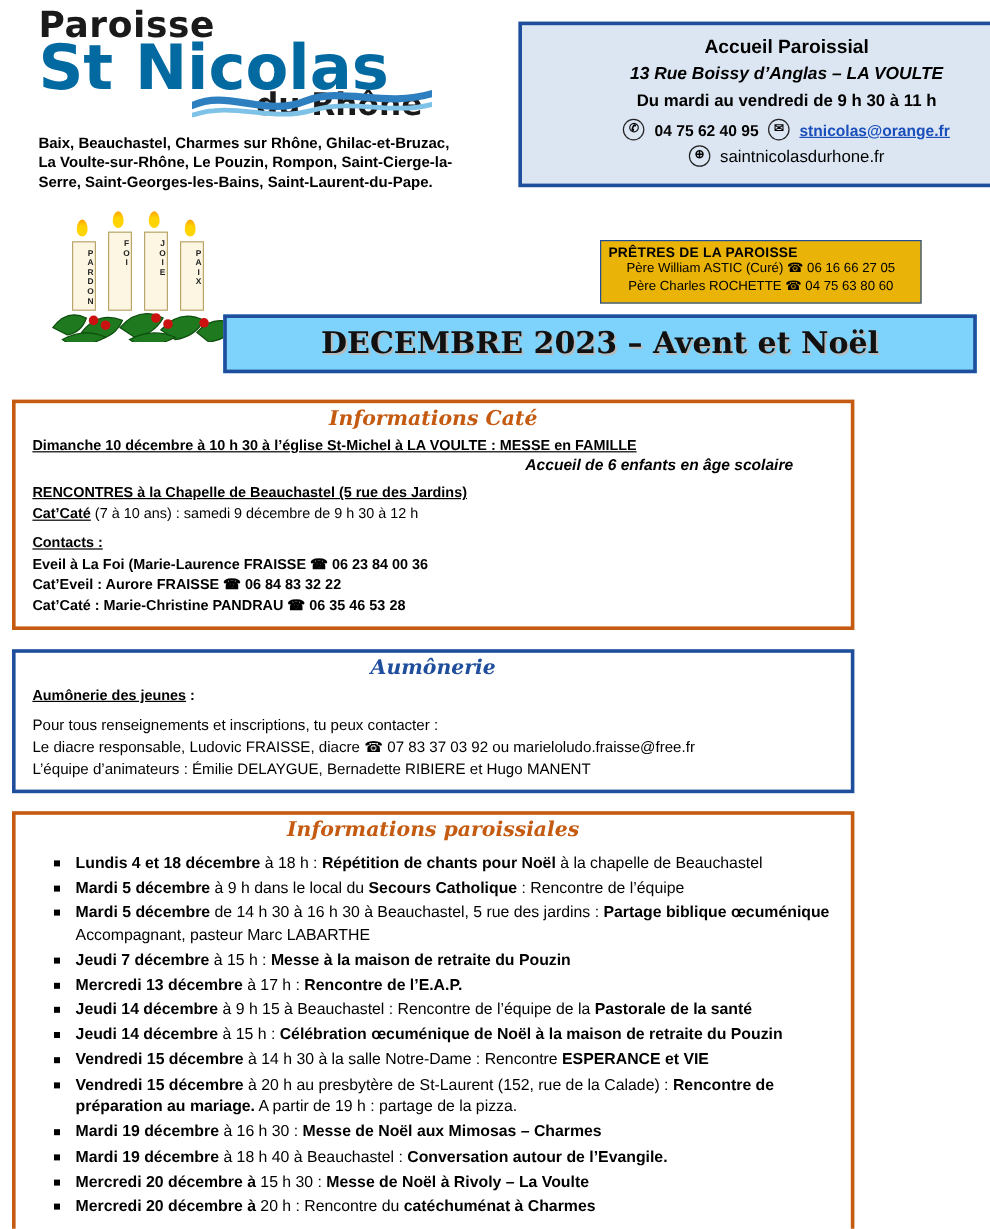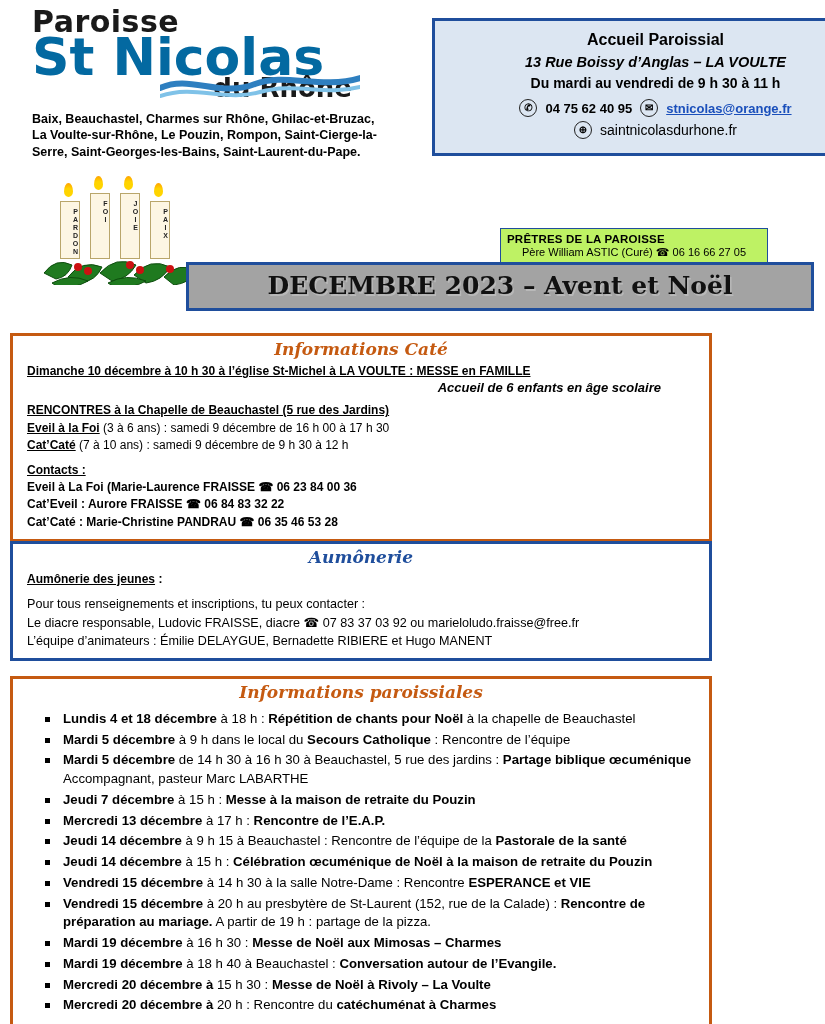--- a/index.html
+++ b/index.html
@@ -141,35 +141,34 @@
   }
   .web-line { font-size: 14px; font-weight: normal; }
 
   
   .pretres-box {
     position: absolute;
     left: 500px; top: 200px;
     width: 268px;
     border: 1px solid #1f4e9c;
     padding: 4px 6px;
-    background: #bef264;
-    margin-top: 28px;
+    background: #eab308;
   }
   .pretres-title {
     font-size: 11.5px; font-weight: bold; letter-spacing: 0.2px;
   }
   .pretres-line { font-size: 11px; text-align: center; line-height: 1.4; }
 
   
   .banner {
     position: absolute;
     left: 186px; top: 262px;
     width: 628px;
     border: 3px solid #1f4e9c;
-    background: #a3a3a3;
+    background: #7dd3fc;
     text-align: center;
     padding: 6px 0 8px 0;
   }
   .banner-text {
     font-family: "DejaVu Serif", serif;
     font-size: 25px; font-weight: bold;
     color: #111;
     text-shadow: 1.5px 1.5px 0 #b9b9b9;
   }
 
@@ -312,24 +311,20 @@
 </div>
 
 <div class="section sec-orange" id="sec-cate">
   <div class="sec-title t-orange">Informations Caté</div>
   <div class="sec-body">
     <div class="line u b">Dimanche 10 décembre à 10 h 30 à l’église St-Michel à LA VOULTE : MESSE en FAMILLE</div>
     <div class="ital-right">Accueil de 6 enfants en âge scolaire</div>
     <div class="gap"></div>
     <div class="line u b">RENCONTRES à la Chapelle de Beauchastel (5 rue des Jardins)</div>
     <div class="line">
-      <span class="u b">Eveil à la Foi</span>
-      <span>(3 à 6 ans) : samedi 9 décembre de 16 h 00 à 17 h 30</span>
-    </div>
-    <div class="line">
       <span class="u b">Cat’Caté</span>
       <span>(7 à 10 ans) : samedi 9 décembre de 9 h 30 à 12 h</span>
     </div>
     <div class="gap"></div>
     <div class="line u b">Contacts :</div>
     <div class="line b">Eveil à La Foi (Marie-Laurence FRAISSE ☎ 06 23 84 00 36</div>
     <div class="line b">Cat’Eveil : Aurore FRAISSE ☎ 06 84 83 32 22</div>
     <div class="line b">Cat’Caté : Marie-Christine PANDRAU ☎ 06 35 46 53 28</div>
   </div>
 </div>

